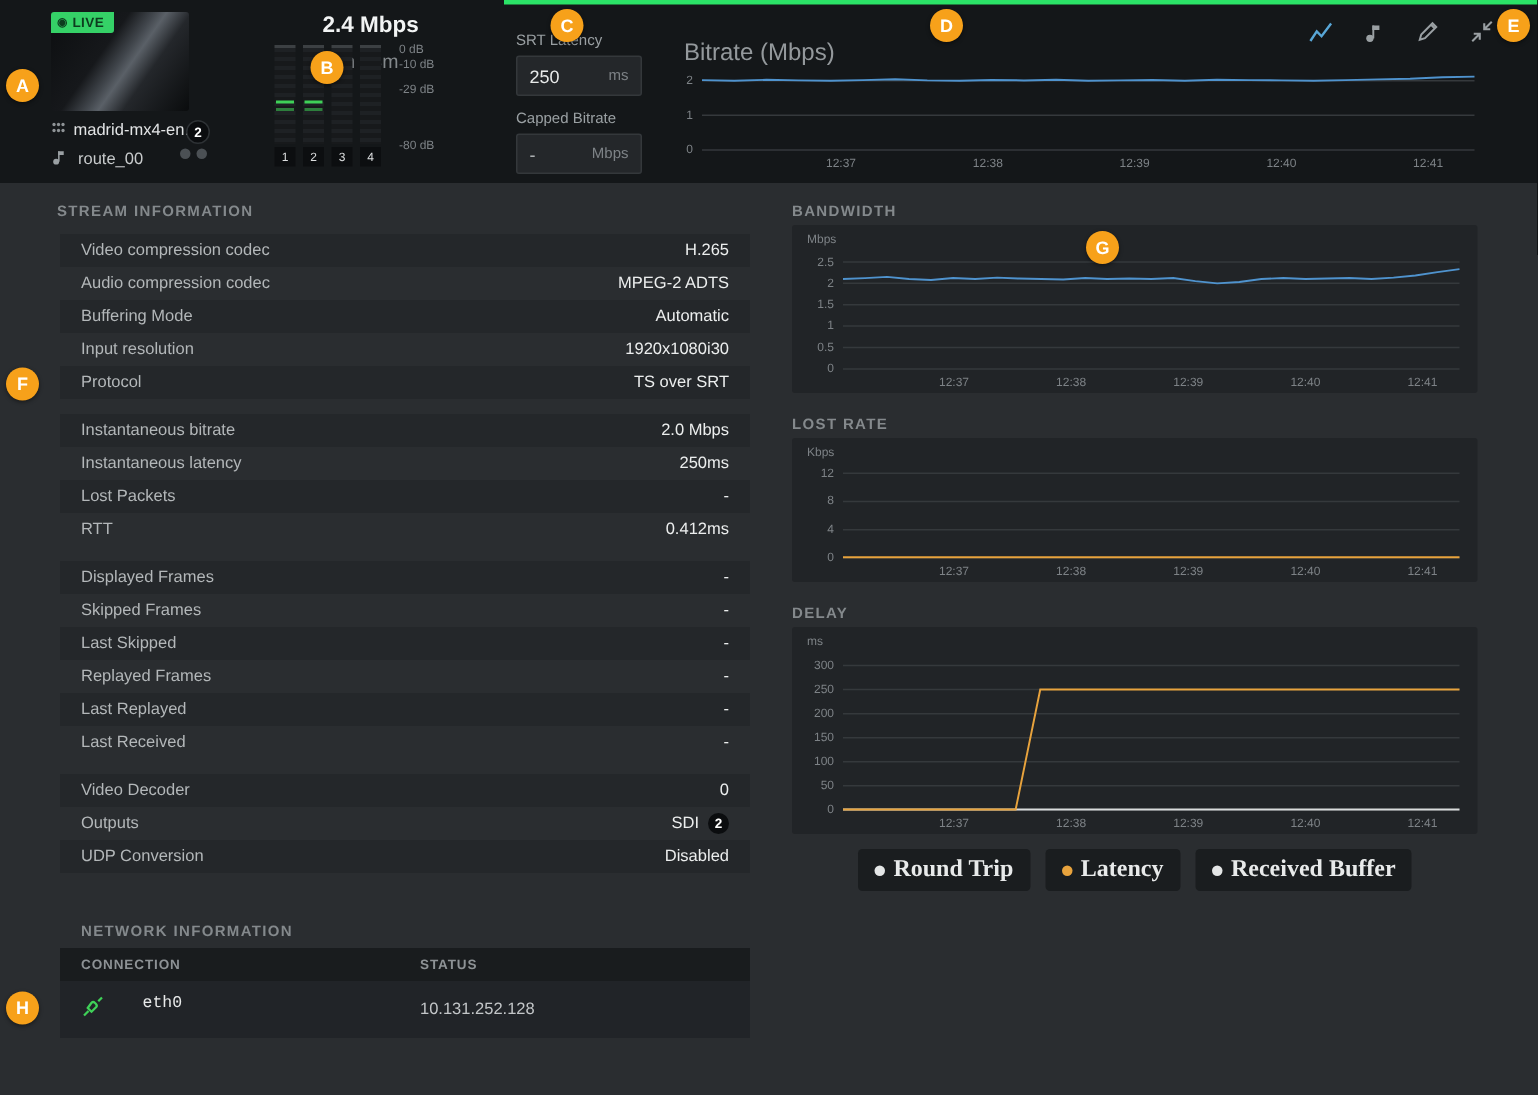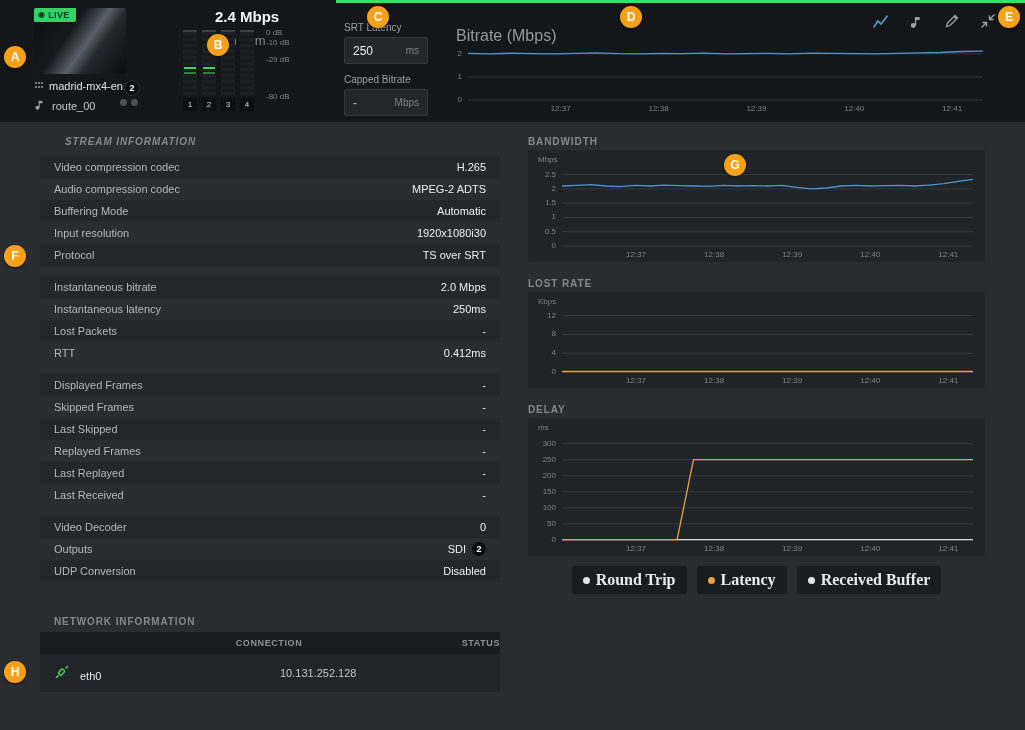--- a/index.html
+++ b/index.html
@@ -51,40 +51,40 @@
   .chart-bitrate{left:450px;top:24px;width:545px;height:92px;}
   .c-title{position:absolute;top:3px;left:6px;font-size:16px;color:#94999c;}
   .c-unit{position:absolute;top:5px;left:10px;font-size:8px;color:#7d8286;}
   .c-yt{position:absolute;left:0;text-align:right;font-size:8px;color:#7d8286;}
   .c-xt{position:absolute;bottom:3px;transform:translateX(-50%);font-size:8px;color:#7d8286;white-space:nowrap;}
   .toolbar{position:absolute;top:12px;right:28px;display:flex;gap:18px;z-index:6;}
   .tbtn{width:18px;height:18px;display:flex;align-items:center;justify-content:center;cursor:pointer;}
 
   
   .section-title{position:absolute;font-size:10px;font-weight:bold;color:#84898c;letter-spacing:.9px;}
-  .t-stream{left:65px;top:136px;font-style:italic;}
+  .t-stream{left:38px;top:136px;}
   .t-network{left:54px;top:616px;}
   .t-bw{left:528px;top:136px;}
   .t-lr{left:528px;top:278px;}
   .t-dl{left:528px;top:404px;}
   .info-groups{position:absolute;left:40px;top:156px;width:460px;}
   .grp{margin-bottom:10px;}
   .row{height:22px;display:flex;align-items:center;justify-content:space-between;padding:0 14px;font-size:11px;}
   .grp > div:nth-of-type(odd){background:#24272a;}
   .row .lbl{color:#b3b7b9;}
   .val-wrap{display:flex;align-items:center;}
   .row .val{color:#eceeee;}
   .mini-badge{width:14px;height:14px;margin-left:6px;border-radius:50%;background:#0b0d0f;color:#fff;font-size:9px;
         font-weight:bold;display:flex;align-items:center;justify-content:center;}
   .net-table{position:absolute;left:40px;top:632px;width:460px;}
   .net-head{display:flex;height:22px;background:#191c1e;align-items:center;font-size:9px;font-weight:bold;
-        color:#8d9295;letter-spacing:.6px;justify-content:flex-end;}
+        color:#8d9295;letter-spacing:.6px;}
   .net-head span:first-child{width:226px;padding-left:14px;}
   .net-row{height:38px;background:#212428;display:flex;align-items:center;cursor:pointer;}
-  .net-conn{width:226px;padding-left:14px;display:flex;align-items:flex-end;gap:10px;color:#e8eaea;font-size:11px;}
+  .net-conn{width:226px;padding-left:14px;display:flex;align-items:flex-start;gap:25px;color:#e8eaea;font-size:11px;font-family:Liberation Mono, monospace;}
   .net-status{color:#c3c6c8;font-size:11px;}
 
   
   .panel{background:#212427;border-radius:2px;}
   .c-bw{left:528px;top:150px;width:457px;height:112px;}
   .c-lr{left:528px;top:292px;width:457px;height:96px;}
   .c-dl{left:528px;top:418px;width:457px;height:138px;}
   .legend{position:absolute;left:528px;top:566px;width:457px;display:flex;justify-content:center;gap:10px;}
   .pill{display:flex;align-items:center;gap:6px;background:#1a1d1f;border-radius:3px;padding:5px 11px;cursor:pointer;}
   .pill span{color:#e8eaea;font-size:16px;font-weight:bold;font-family:Liberation Serif, serif;}

